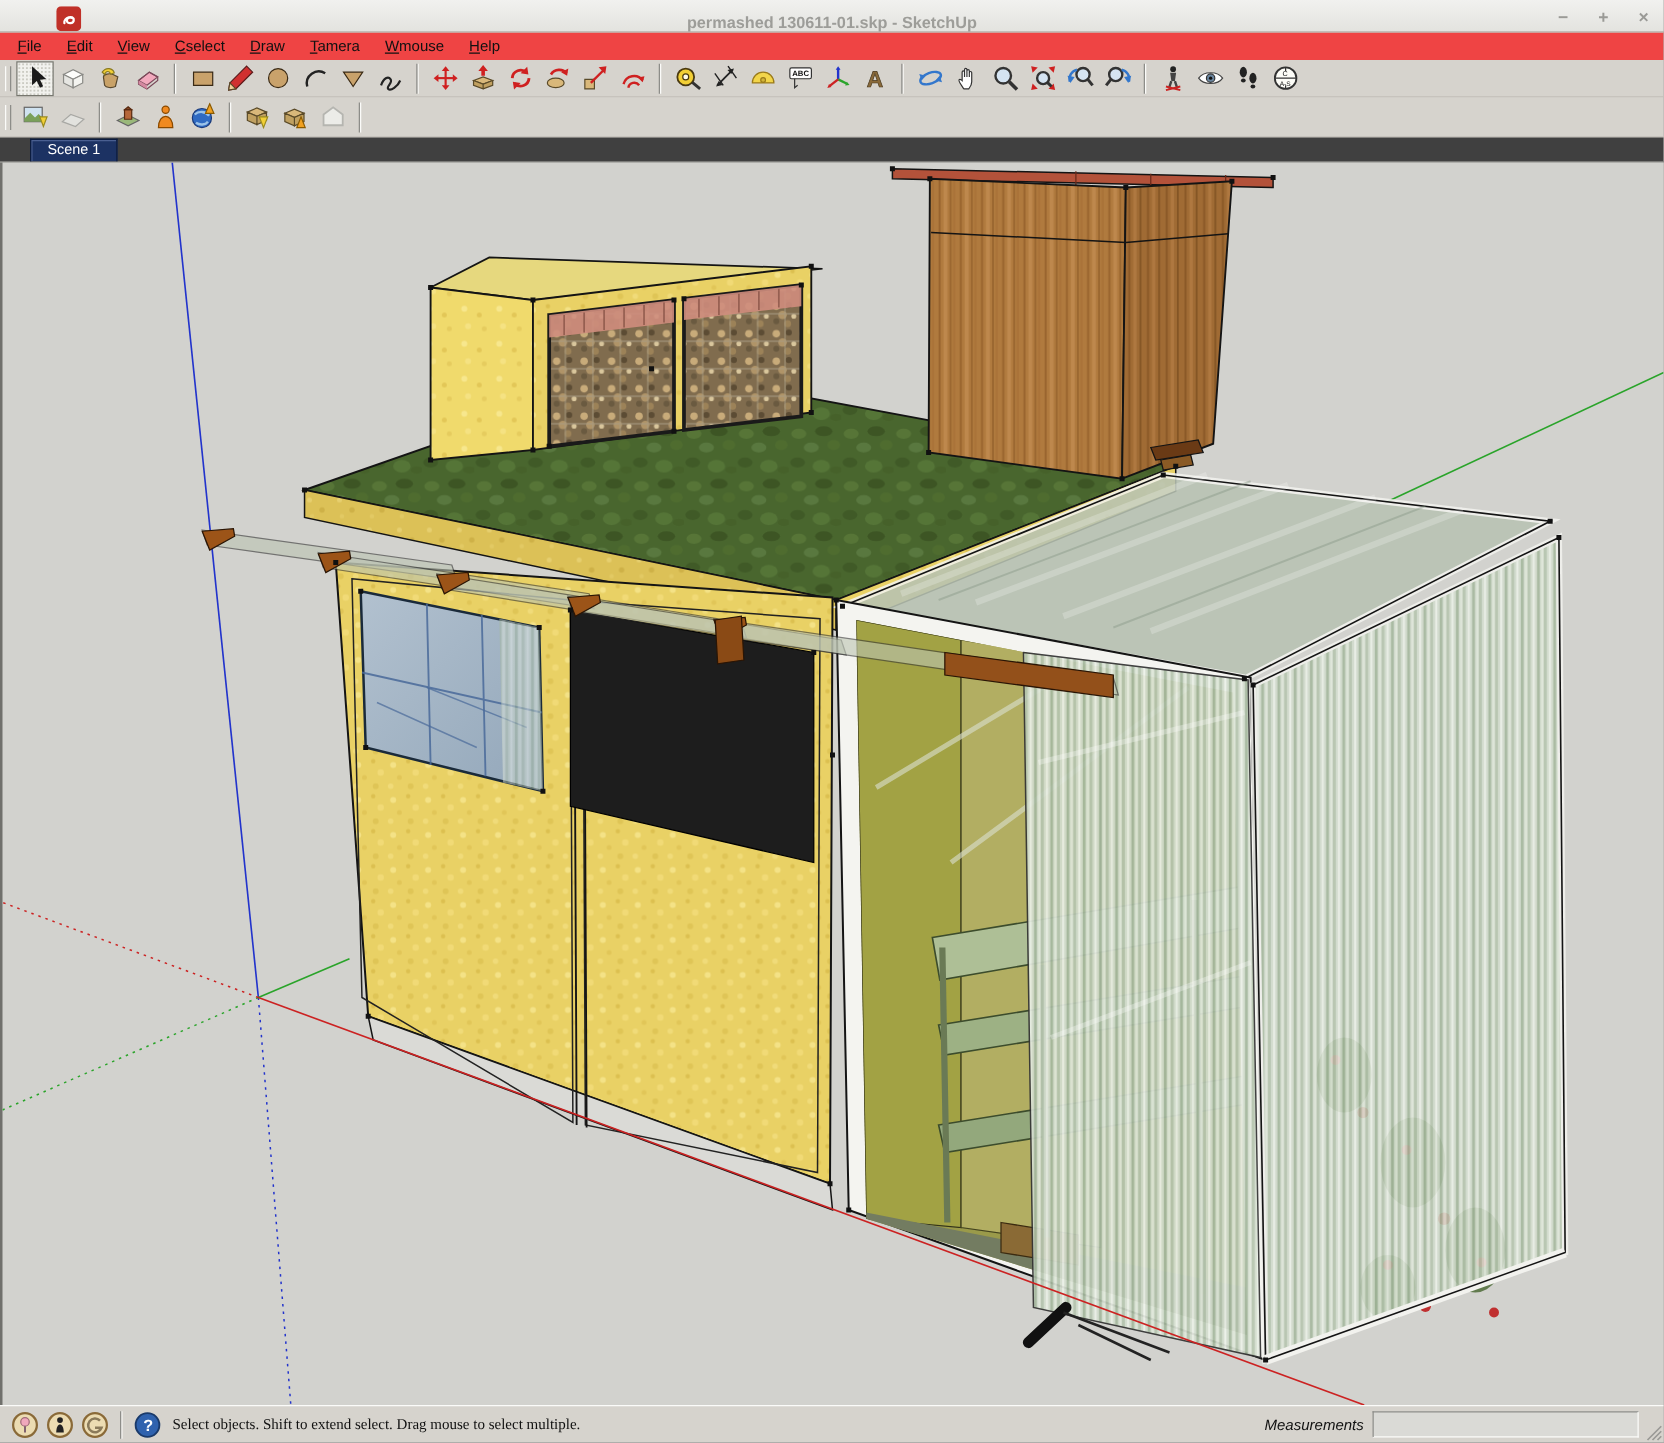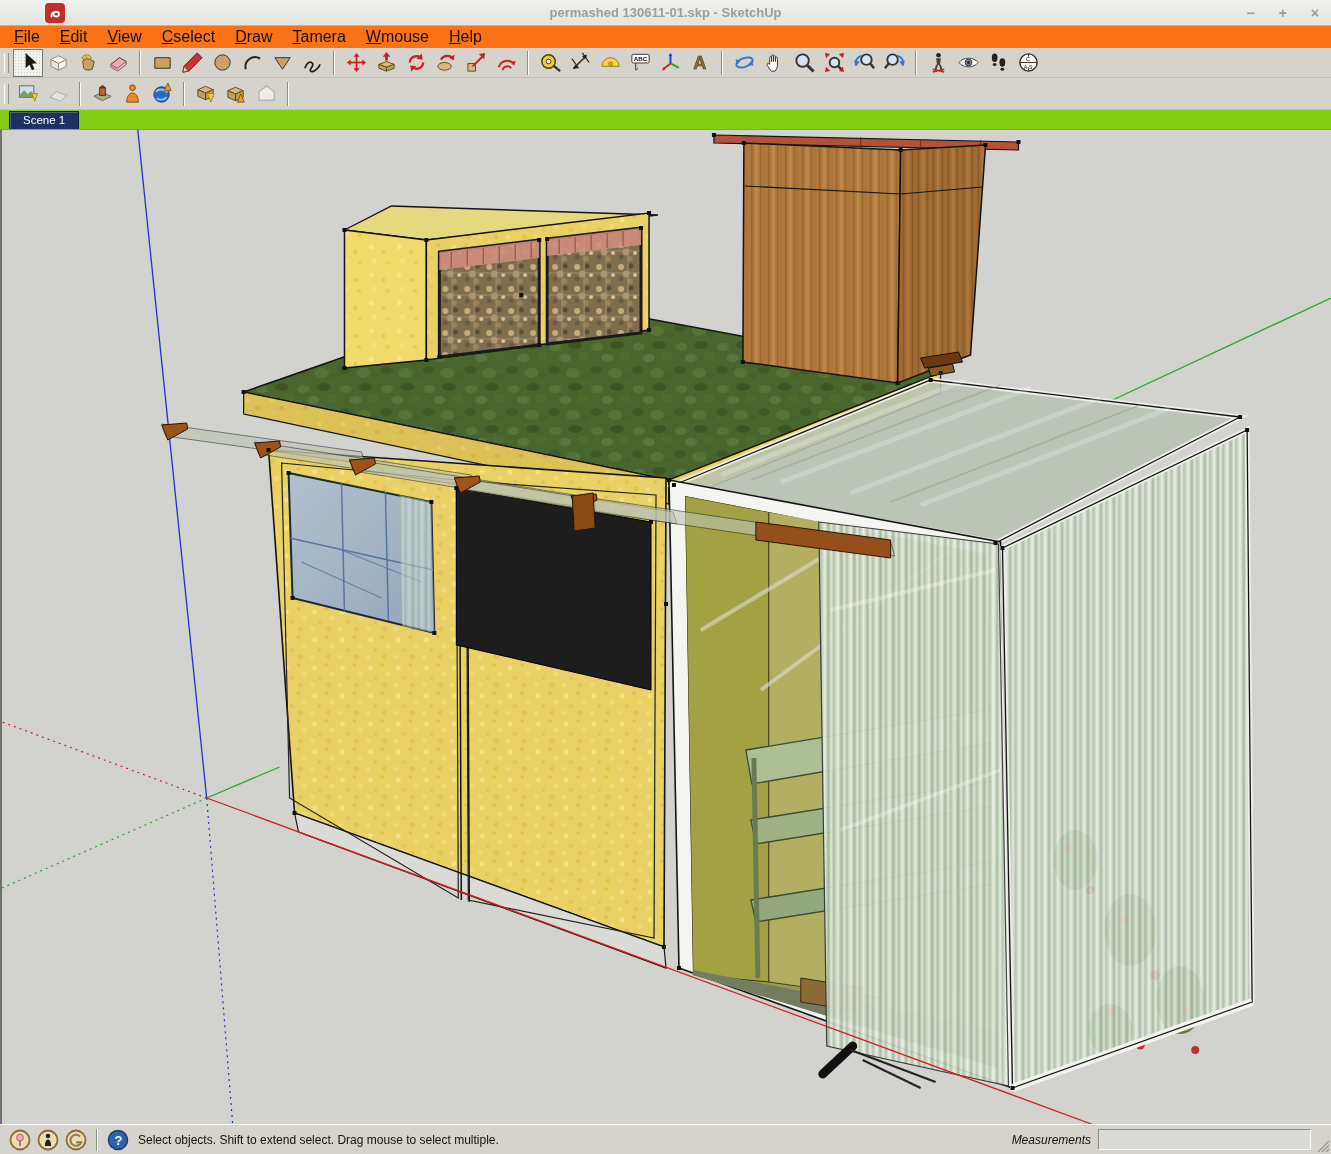--- a/index.html
+++ b/index.html
@@ -1,54 +1,54 @@
 <!DOCTYPE html>
 <html><head>
 <meta charset="utf-8">
 <style>
   html,body{margin:0;padding:0;background:#888;}
   .window{width:1331px;height:1154px;position:relative;font-family:"Liberation Sans",sans-serif;
           background:#d6d3cd;overflow:hidden;box-sizing:border-box;}
   
   .titlebar{height:26px;background:linear-gradient(#f1f1ef,#e3e3df);position:relative;
-            display:flex;align-items:center;border-bottom:1px solid #bab7b0;box-sizing:border-box;padding-left:40px;}
+            display:flex;align-items:flex-end;border-bottom:1px solid #bab7b0;box-sizing:border-box;padding-left:40px;}
   .logo{width:20px;height:20px;margin-left:5px;flex:0 0 auto;}
   .title{position:absolute;left:0;right:0;text-align:center;font-weight:bold;font-size:13px;color:#9d9d99;}
   .winctl{position:absolute;right:12px;top:0;height:26px;display:flex;gap:24px;align-items:center;
           color:#9a9a96;font-weight:bold;font-size:14px;}
   .winctl span{cursor:default;line-height:26px;}
   
-  .menubar{height:22px;display:flex;align-items:center;padding-left:8px;font-size:16px;color:#111;background:#f97316;}
+  .menubar{height:22px;display:flex;align-items:center;padding-left:8px;font-size:12px;color:#111;background:#ef4444;}
   .menu-item{padding:3px 8px 3px 6px;margin-right:6px;}
   .accel{text-decoration:underline;}
   
   .toolbar{display:flex;align-items:center;height:30px;background:#d6d3cd;padding-left:2px;
            border-bottom:1px solid #c2bfb8;box-sizing:border-box;}
   .toolbar.row2{height:32px;}
   .tgrip{width:3px;height:20px;border-left:1px solid #fbfbf9;border-right:1px solid #8d8d89;margin:0 4px 0 2px;}
   .tbtn{width:28px;height:26px;display:flex;align-items:center;justify-content:center;border:1px solid transparent;}
   .tbtn svg{width:23px;height:23px;display:block;}
   .tbtn.active{border:1px solid #77776f;background:#f2f2ee;
      background-image:radial-gradient(#cacac2 1px,transparent 1px);background-size:3px 3px;}
   .tsep{width:0;height:24px;border-left:1px solid #8d8d89;border-right:1px solid #fbfbf9;margin:0 6px;}
   
-  .scenebar{height:20px;background:#84cc16;display:flex;align-items:flex-end;padding-left:9px;
+  .scenebar{height:20px;background:#404040;display:flex;align-items:flex-end;padding-left:24px;
             border-bottom:1px solid #8f8f8b;box-sizing:border-box;}
   .scene-tab{background:#1c3263;color:#fff;font-size:11.5px;padding:2px 13px 3px;
              border:1px solid #0c1c3e;border-bottom:none;box-shadow:inset 1px 1px 0 #4a5f91;}
   
   .viewport{height:994px;background:#d2d2ce;border-left:2px solid #70706c;box-sizing:border-box;position:relative;}
   .viewport svg{position:absolute;left:0;top:0;width:100%;height:100%;}
   .dot{fill:#111;}
   
   .statusbar{height:30px;display:flex;align-items:center;background:#d6d3cd;border-top:1px solid #fbfbf9;
              box-sizing:border-box;padding:0 6px;font-size:12px;color:#111;position:relative;}
   .sicon{width:22px;height:22px;margin:0 3px;flex:0 0 auto;}
   .ssep{width:0;height:22px;border-left:1px solid #8d8d89;border-right:1px solid #fbfbf9;margin:0 6px;}
-  .smsg{margin-left:6px;white-space:nowrap;}
+  .smsg{margin-left:6px;white-space:nowrap;font-family:Liberation Serif, serif;}
   .measure-label{margin-left:auto;white-space:nowrap;font-style:italic;}
   .measure-box{width:205px;height:19px;margin:0 14px 0 7px;background:#dadad6;
                border:1px solid;border-color:#8d8d89 #fbfbf9 #fbfbf9 #8d8d89;
                font-family:"Liberation Sans",sans-serif;font-size:12px;padding:0 3px;}
   .resize-grip{position:absolute;right:1px;bottom:1px;width:13px;height:13px;}
 </style>
 </head>
 <body>
 
 <div class="window">

